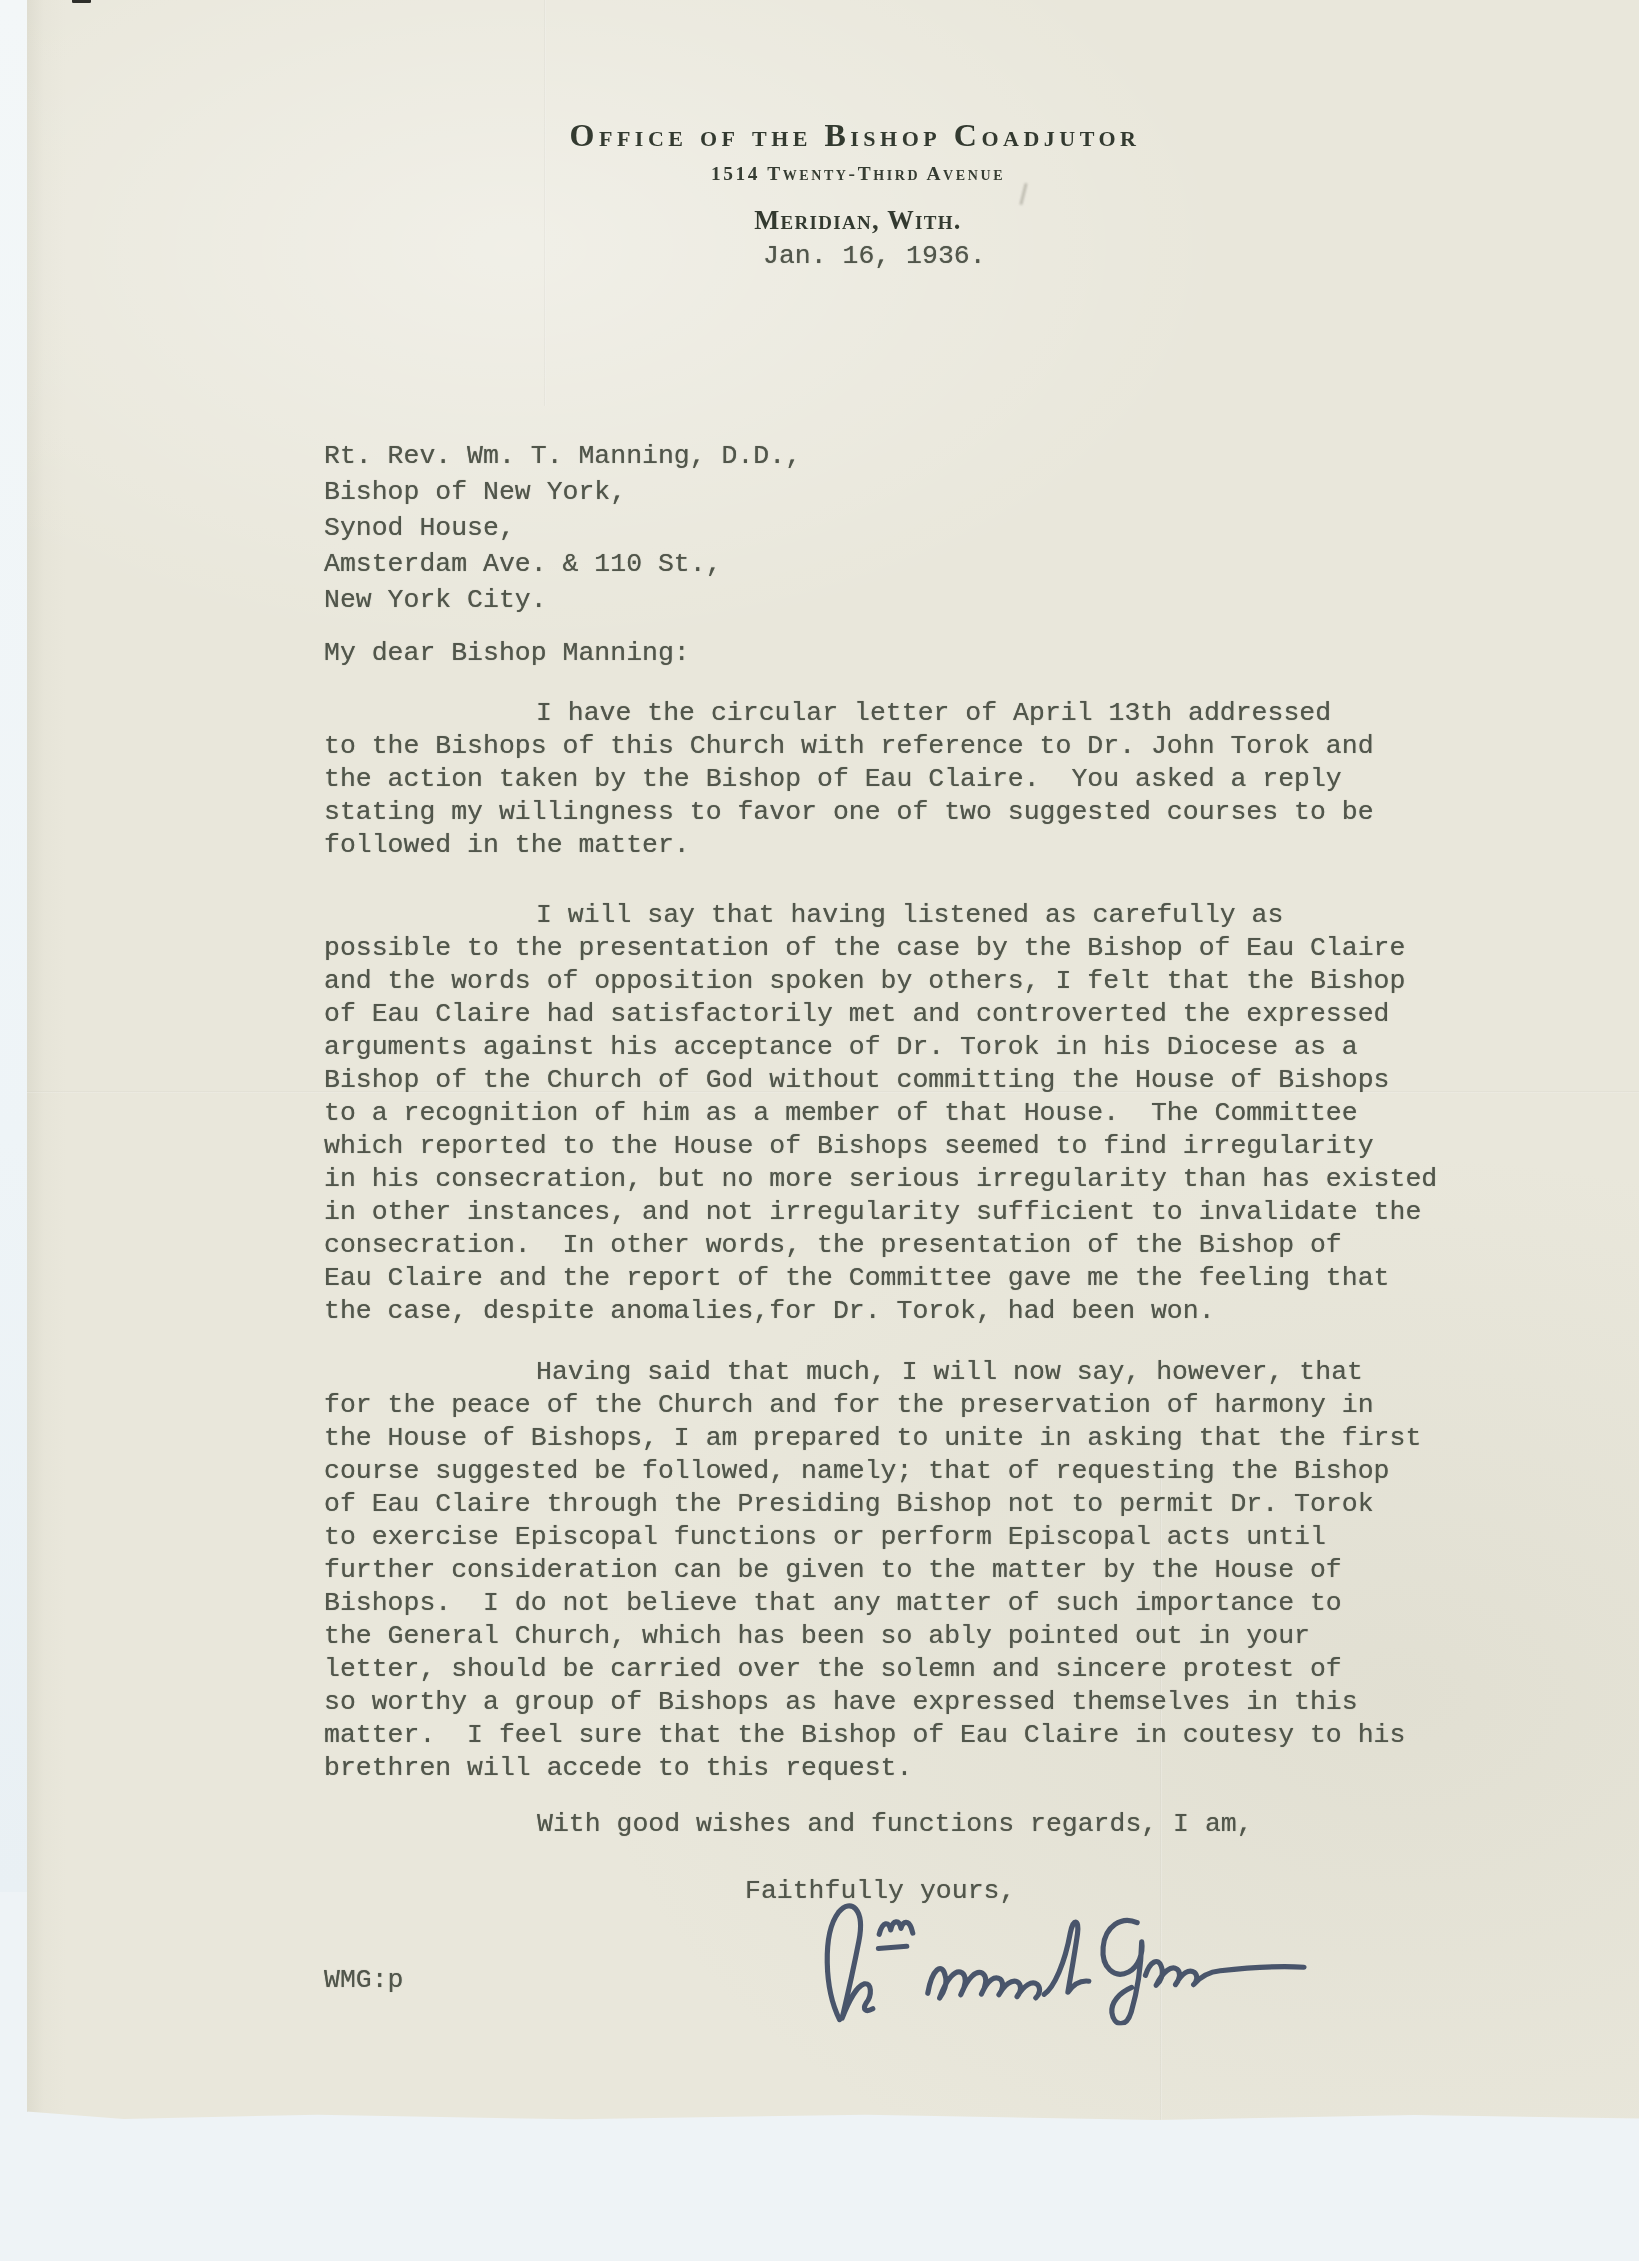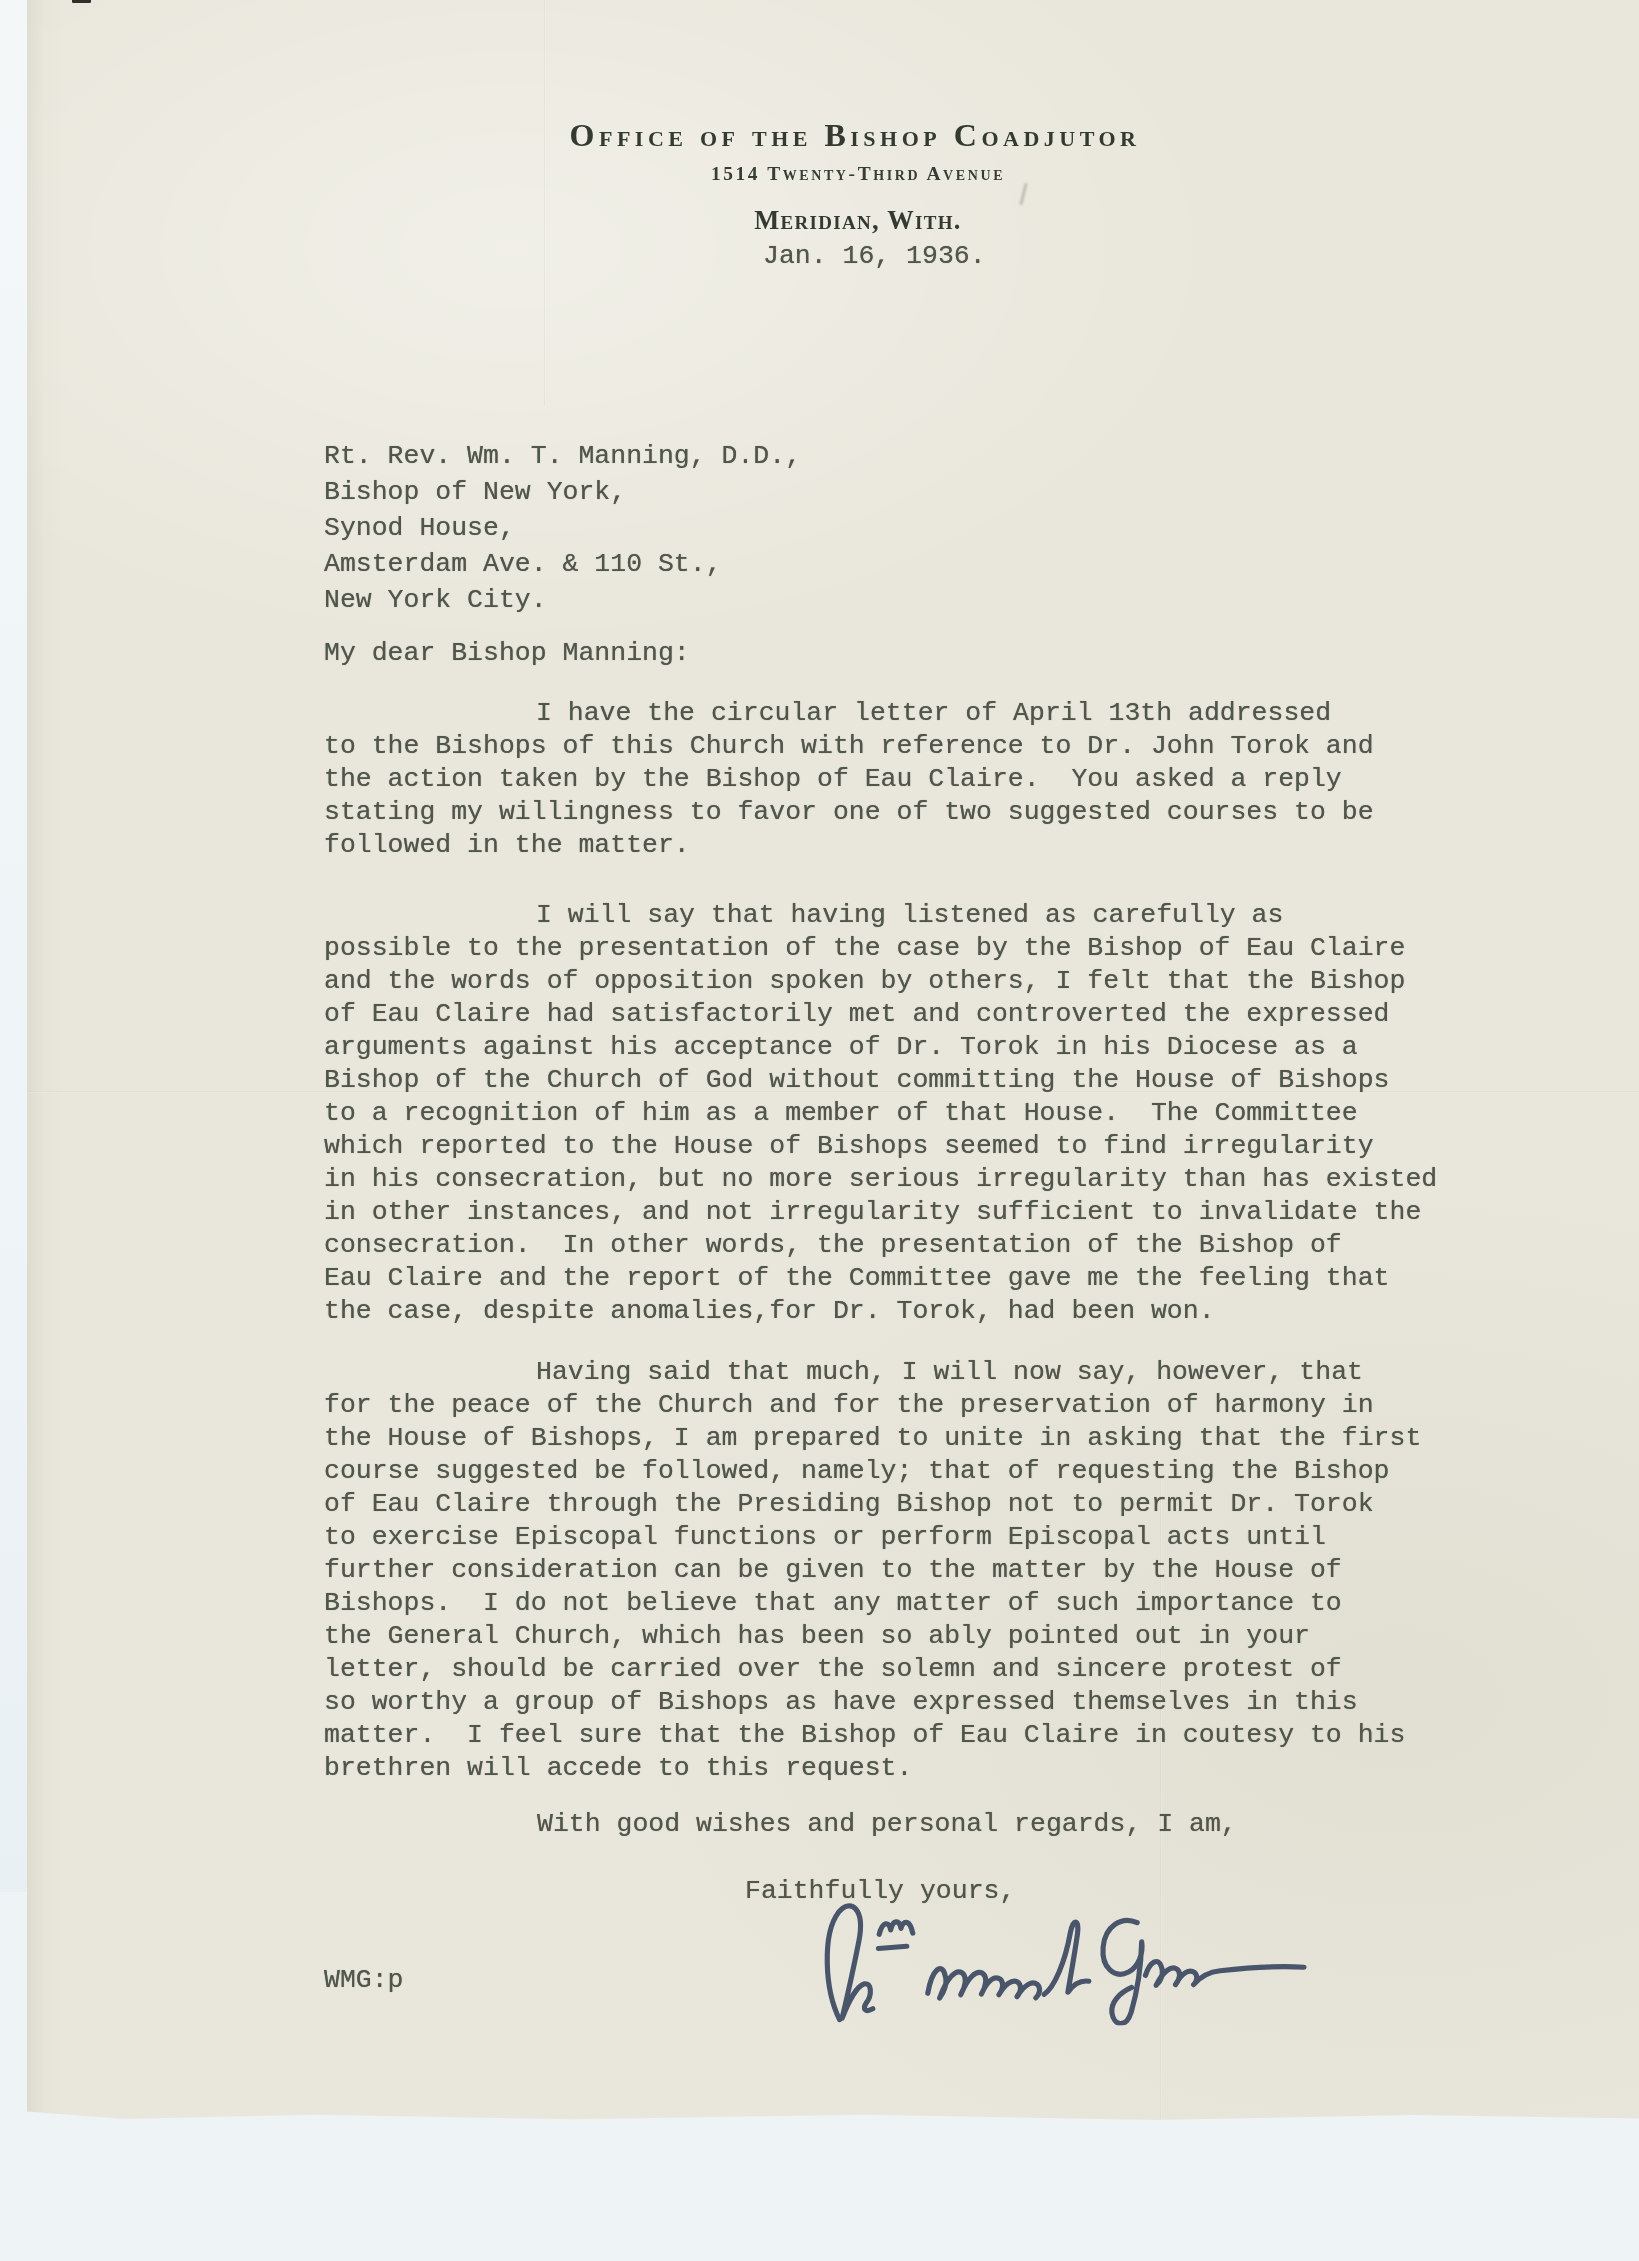--- a/index.html
+++ b/index.html
@@ -81,21 +81,21 @@
 arguments against his acceptance of Dr. Torok in his Diocese as a
 Bishop of the Church of God without committing the House of Bishops
 to a recognition of him as a member of that House.  The Committee
 which reported to the House of Bishops seemed to find irregularity
 in his consecration, but no more serious irregularity than has existed
 in other instances, and not irregularity sufficient to invalidate the
 consecration.  In other words, the presentation of the Bishop of
 Eau Claire and the report of the Committee gave me the feeling that
 the case, despite anomalies,for Dr. Torok, had been won.</div>
 
-    <div class="tw" style="left:510px;top:1816px;">With good wishes and personal regards, I am,</div>
+    <div class="tw" style="left:510px;top:1816px;">With good wishes and functions regards, I am,</div>
     <div class="tw" style="left:718px;top:1883px;">Faithfully yours,</div>
 
     <div class="sig" style="left:788px;top:1893px;transform:rotate(-2deg);" aria-label="Wm. Mercer Green">
       <svg width="511" height="142" viewBox="0 0 790 220" fill="none" stroke="#3e4b63" stroke-width="8" stroke-linecap="round" stroke-linejoin="round" opacity="0.93">
 
         <path d="M 34 196 C 12 148, 12 62, 38 30 C 58 7, 80 26, 68 76 C 56 128, 44 172, 38 194 C 52 162, 62 146, 74 142 C 86 140, 86 160, 76 172 C 70 181, 74 187, 86 181"></path>
 
         <path d="M 100 66 C 106 46, 116 46, 118 60 C 122 44, 132 44, 134 58 C 138 46, 146 46, 150 58 L 152 66"></path>
         <path d="M 98 88 L 142 86"></path>
 

